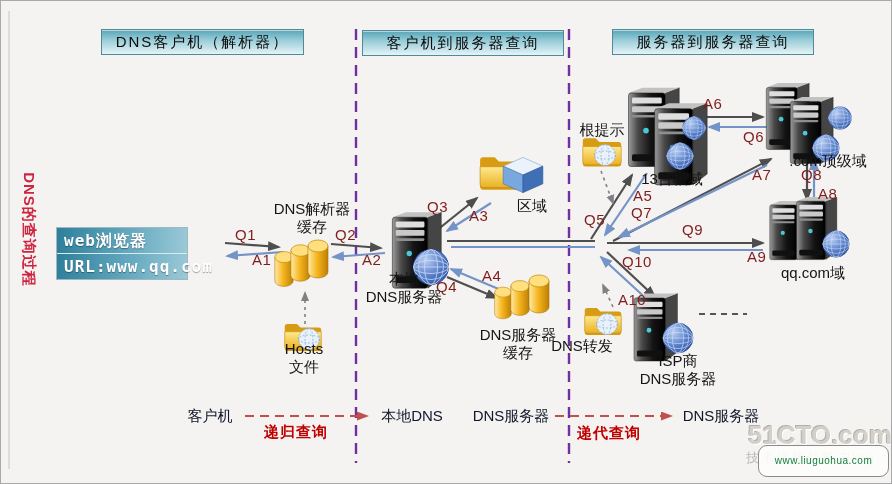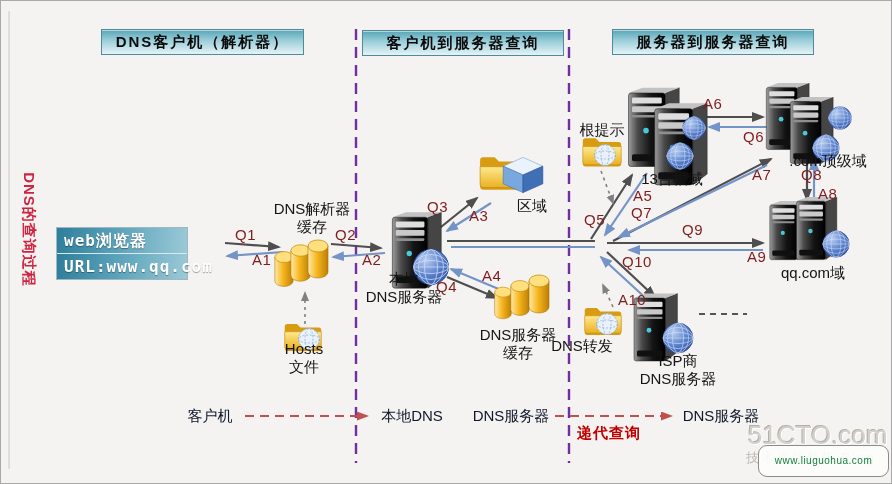--- a/index.html
+++ b/index.html
@@ -1,36 +1,36 @@
 <!DOCTYPE html>
 <html><head>
 <meta charset="utf-8">
 <style>
   *{margin:0;padding:0;box-sizing:border-box}
   html,body{background:#ffffff}
   #stage{position:relative;width:892px;height:484px;background:#f4f3f1;border:1px solid #a9a9a9;
          font-family:"Liberation Sans","DejaVu Sans",sans-serif;overflow:hidden}
   svg{position:absolute;left:0;top:0}
-  .hdr{position:absolute;height:26px;line-height:24px;text-align:center;font-size:15px;font-weight:700;
+  .hdr{position:absolute;height:26px;line-height:24px;text-align:center;font-size:15px;font-weight:400;
        letter-spacing:2px;color:#0b0b0b;
        background:linear-gradient(180deg,#57a5b6 0%,#9dcfda 45%,#e4f3f6 100%);
        border:1px solid #4e8a98;box-shadow:inset 0 1px 0 rgba(255,255,255,.55)}
   .lbl{position:absolute;font-size:15px;color:#141414;text-align:center;white-space:pre-line;line-height:18px}
   .albl{position:absolute;font-size:15px;color:#7f1d1d;letter-spacing:.5px}
   .bt{position:absolute;font-size:15px;color:#0f172a;text-align:center}
   .redtxt{position:absolute;font-size:15px;font-weight:bold;color:#c00000;text-align:center;letter-spacing:1px}
   .side{position:absolute;left:-34px;top:219px;width:122px;text-align:center;font-size:15px;font-weight:bold;
         color:#cf2440;letter-spacing:1px;transform:rotate(90deg)}
   .browser{position:absolute;left:55px;top:226px;width:132px;border:1px solid #9fb8bf;background:#dceaee}
   .brow{height:25px;line-height:25px;padding-left:7px;color:#ffffff;font-weight:bold;font-size:16px;
         font-family:"DejaVu Sans Mono","Liberation Mono",monospace;letter-spacing:1px;
         text-shadow:0 1px 1px rgba(0,0,0,.35);
         background:linear-gradient(95deg,#2e7f9b 0%,#64a9bf 55%,#9bc9d7 100%)}
   .brow+.brow{margin-top:1px}
-  .wm-brand{position:absolute;left:747px;top:419px;font-size:26px;font-weight:normal;color:#d3d0ca;
+  .wm-brand{position:absolute;left:747px;top:419px;font-size:26px;font-weight:bold;color:#d3d0ca;
             letter-spacing:0px;text-shadow:1px 1px 0 #ffffff,-1px -1px 0 #b3b0aa}
   .wm-tag{position:absolute;left:745px;top:448px;font-size:13px;color:#bcb9b3;letter-spacing:2px}
   .wm-box{position:absolute;left:757px;top:444px;width:131px;height:32px;border:1px solid #8b8b8b;
           border-radius:9px;background:rgba(253,253,252,.9);text-align:center;line-height:30px;
           font-size:10px;color:#15803d;letter-spacing:.5px}
 </style>
 </head>
 <body>
 
 <div id="stage">
@@ -247,20 +247,21 @@
   <span class="albl" style="left:630px;top:203px">Q7</span>
   <span class="albl" style="left:751px;top:165px">A7</span>
   <span class="albl" style="left:800px;top:165px">Q8</span>
   <span class="albl" style="left:817px;top:184px">A8</span>
   <span class="albl" style="left:681px;top:220px">Q9</span>
   <span class="albl" style="left:746px;top:247px">A9</span>
   <span class="albl" style="left:621px;top:252px">Q10</span>
   <span class="albl" style="left:617px;top:290px">A10</span>
 
   <div class="bt" style="left:159px;top:406px;width:100px">客户机</div>
+  <div class="redtxt" style="left:245px;top:422px;width:100px">递归查询</div>
   <div class="bt" style="left:361px;top:406px;width:100px">本地DNS</div>
   <div class="bt" style="left:460px;top:406px;width:100px">DNS服务器</div>
   <div class="redtxt" style="left:558px;top:423px;width:100px">递代查询</div>
   <div class="bt" style="left:670px;top:406px;width:100px">DNS服务器</div>
 
   <div class="wm-brand">51CTO.com</div>
   <div class="wm-tag">技术成就梦想 Blog</div>
   <div class="wm-box">www.liuguohua.com</div>
 
 </div>

